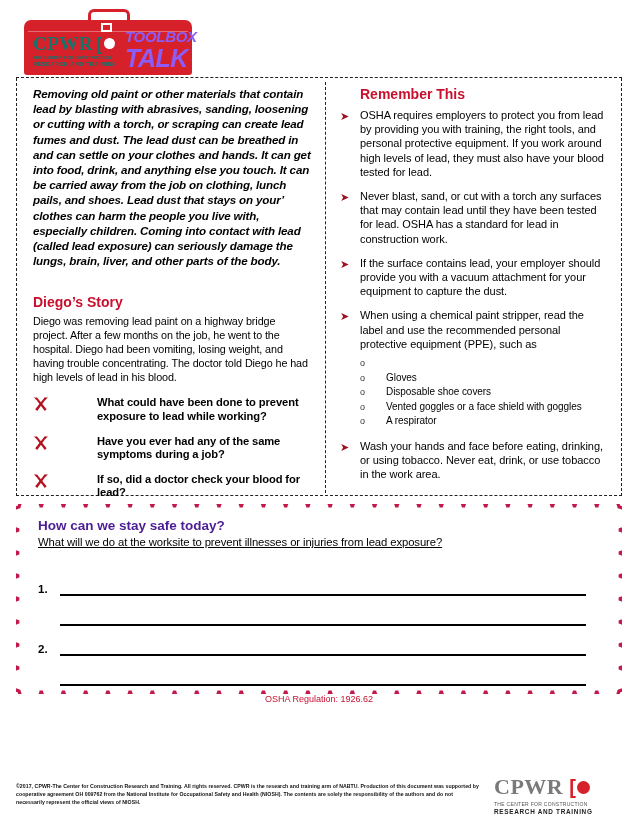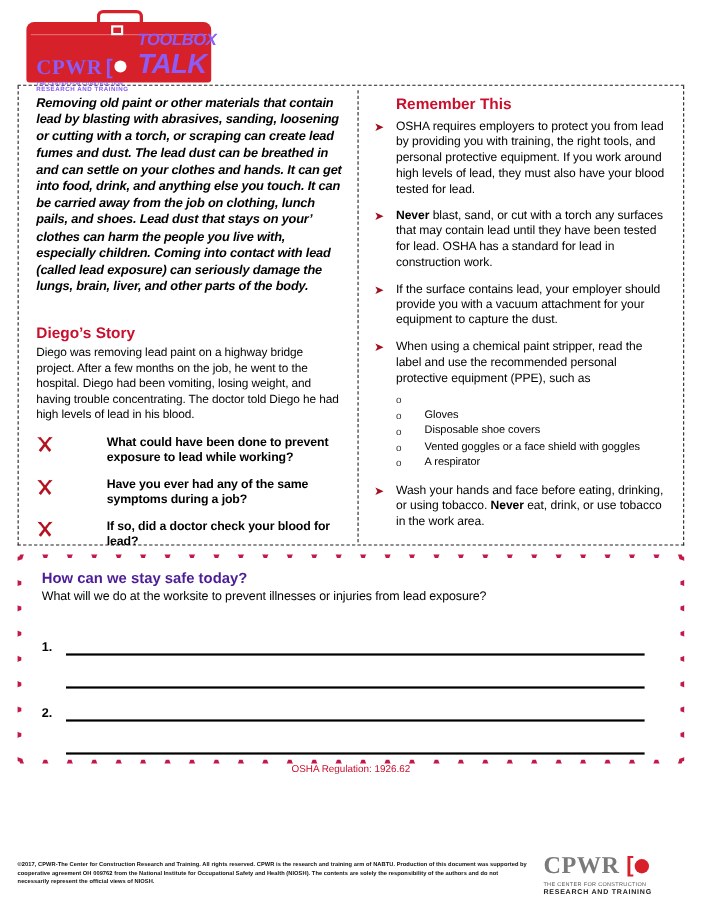--- a/index.html
+++ b/index.html
@@ -70,23 +70,23 @@
     position: absolute;
     left: 4px;
     top: 22px;
     width: 160px;
     height: 1px;
     background: rgba(255,255,255,0.35);
   }
   .tb-left {
     position: absolute;
     left: 9px;
-    top: 43px;
+    top: 25px;
     width: 92px;
-    color: #8b5cf6;
+    color: #0f766e;
     z-index: 4;
   }
   .tb-cpwr {
     font-family: "Liberation Serif", serif;
     font-size: 19px;
     font-weight: 700;
     letter-spacing: 0.5px;
     line-height: 19px;
   }
   .tb-bracket {
@@ -245,21 +245,21 @@
     color: #a01020;
     font-size: 11px;
     line-height: 14px;
     padding-top: 1px;
   }
   .b-text {
     font-size: 11px;
     line-height: 14.2px;
     letter-spacing: -0.05px;
   }
-  .b-text b { font-weight: 700; }
+  .b-text b { font-weight: 400; }
   .sub-list {
     margin: 5px 0 0 0;
     padding: 0;
     list-style: none;
   }
   .sub-item {
     display: flex;
     align-items: flex-start;
     font-size: 10px;
     line-height: 14.5px;
@@ -294,20 +294,21 @@
     color: #4c1d95;
     font-size: 13.5px;
     font-weight: 700;
     margin: 0 0 2px 0;
   }
   .safe-sub {
     font-size: 11.3px;
     line-height: 15px;
     margin: 0 0 16px 0;
     letter-spacing: -0.1px;
+    text-decoration: underline;
   }
   .ans-row {
     display: flex;
     align-items: flex-end;
     height: 30px;
   }
   .ans-num {
     width: 22px;
     font-size: 11.5px;
     font-weight: 700;

